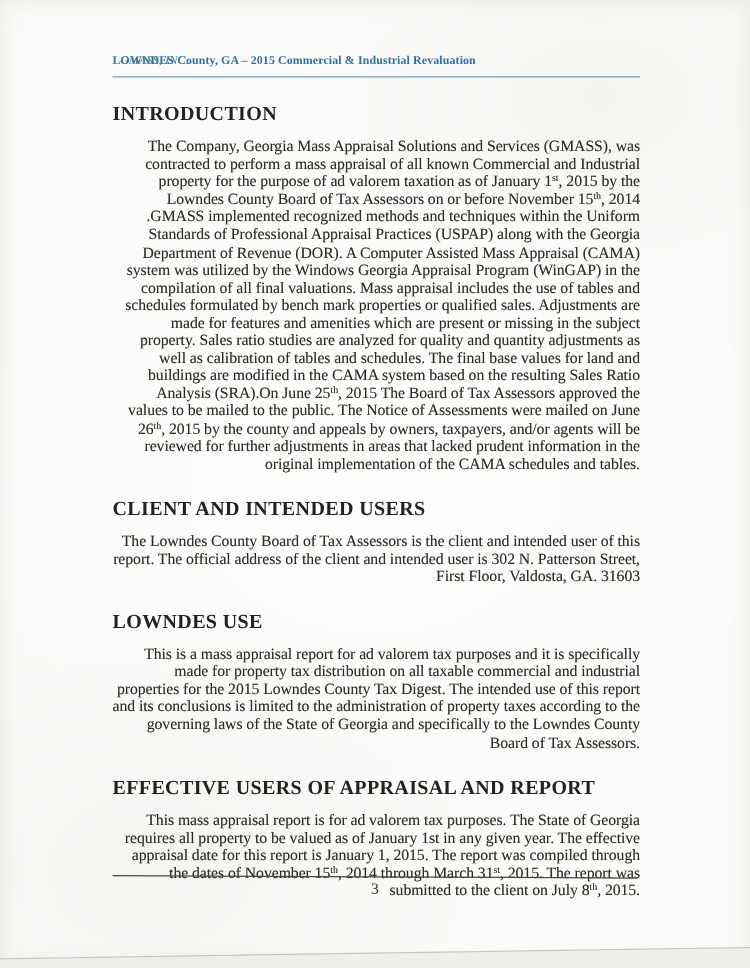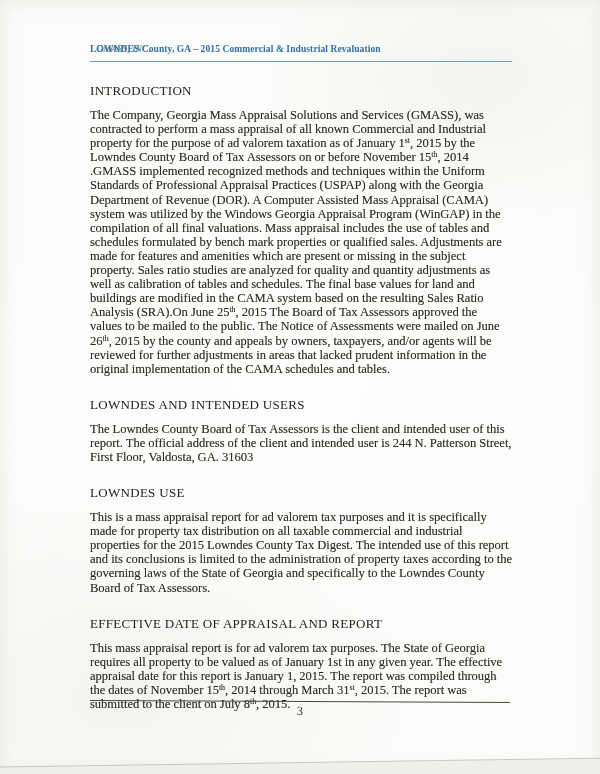--- a/index.html
+++ b/index.html
@@ -43,30 +43,31 @@
   }
   .doc-title{
     text-align:left;
     font-size:9.5px;font-weight:bold;
     color:var(--title-color,#2f6fa7);
     padding-top:2px;
     letter-spacing:0.1px;
   }
   .sections{margin-top:2px;}
   .sec-heading{
-    font-size:13px;font-weight:normal;
+    font-size:16px;font-weight:bold;
     color:#242220;
     letter-spacing:0.3px;
     margin:21px 0 9px 0;
   }
   .body-par{
     font-size:12.6px;line-height:14.1px;
     margin:0 0 8px 0;
     text-shadow:0 0 0.4px rgba(70,68,64,0.45);
     letter-spacing:-0.05px;
+    text-align:right;
   }
   .body-par sup{
     font-size:8px;line-height:0;vertical-align:4px;
   }
   .doc-footer{
     position:absolute;left:90px;top:701px;width:420px;
     transform:rotate(0.25deg);
     border-top:1.2px solid #4a4845;
   }
   .page-number{
@@ -87,29 +88,29 @@
       <span class="company-name">GMASS, INC.</span>
       <div class="doc-title">LOWNDES County, GA – 2015 Commercial &amp; Industrial Revaluation</div>
     </div>
 
     <div class="sections">
         <section>
           <h2 class="sec-heading">INTRODUCTION</h2>
           <p class="body-par">The Company, Georgia Mass Appraisal Solutions and Services (GMASS), was contracted to perform a mass appraisal of all known Commercial and Industrial property for the purpose of ad valorem taxation as of January 1<sup>st</sup>, 2015 by the Lowndes County Board of Tax Assessors on or before November 15<sup>th</sup>, 2014 .GMASS implemented recognized methods and techniques within the Uniform Standards of Professional Appraisal Practices (USPAP) along with the Georgia Department of Revenue (DOR). A Computer Assisted Mass Appraisal (CAMA) system was utilized by the Windows Georgia Appraisal Program (WinGAP) in the compilation of all final valuations. Mass appraisal includes the use of tables and schedules formulated by bench mark properties or qualified sales. Adjustments are made for features and amenities which are present or missing in the subject property. Sales ratio studies are analyzed for quality and quantity adjustments as well as calibration of tables and schedules. The final base values for land and buildings are modified in the CAMA system based on the resulting Sales Ratio Analysis (SRA).On June 25<sup>th</sup>, 2015 The Board of Tax Assessors approved the values to be mailed to the public. The Notice of Assessments were mailed on June 26<sup>th</sup>, 2015 by the county and appeals by owners, taxpayers, and/or agents will be reviewed for further adjustments in areas that lacked prudent information in the original implementation of the CAMA schedules and tables.</p>
         </section>
         <section>
-          <h2 class="sec-heading">LOWNDES AND INTENDED USERS</h2>
-          <p class="body-par">The Lowndes County Board of Tax Assessors is the client and intended user of this report. The official address of the client and intended user is 244 N. Patterson Street, First Floor, Valdosta, GA. 31603</p>
+          <h2 class="sec-heading">CLIENT AND INTENDED USERS</h2>
+          <p class="body-par">The Lowndes County Board of Tax Assessors is the client and intended user of this report. The official address of the client and intended user is 302 N. Patterson Street, First Floor, Valdosta, GA. 31603</p>
         </section>
         <section>
           <h2 class="sec-heading">LOWNDES USE</h2>
           <p class="body-par">This is a mass appraisal report for ad valorem tax purposes and it is specifically made for property tax distribution on all taxable commercial and industrial properties for the 2015 Lowndes County Tax Digest. The intended use of this report and its conclusions is limited to the administration of property taxes according to the governing laws of the State of Georgia and specifically to the Lowndes County Board of Tax Assessors.</p>
         </section>
         <section>
-          <h2 class="sec-heading">EFFECTIVE DATE OF APPRAISAL AND REPORT</h2>
+          <h2 class="sec-heading">EFFECTIVE USERS OF APPRAISAL AND REPORT</h2>
           <p class="body-par">This mass appraisal report is for ad valorem tax purposes. The State of Georgia requires all property to be valued as of January 1st in any given year. The effective appraisal date for this report is January 1, 2015. The report was compiled through the dates of November 15<sup>th</sup>, 2014 through March 31<sup>st</sup>, 2015. The report was submitted to the client on July 8<sup>th</sup>, 2015.</p>
         </section>
       </div>
 
   </div>
 
   <div class="doc-footer">
     <div class="page-number">3</div>
   </div>
 

